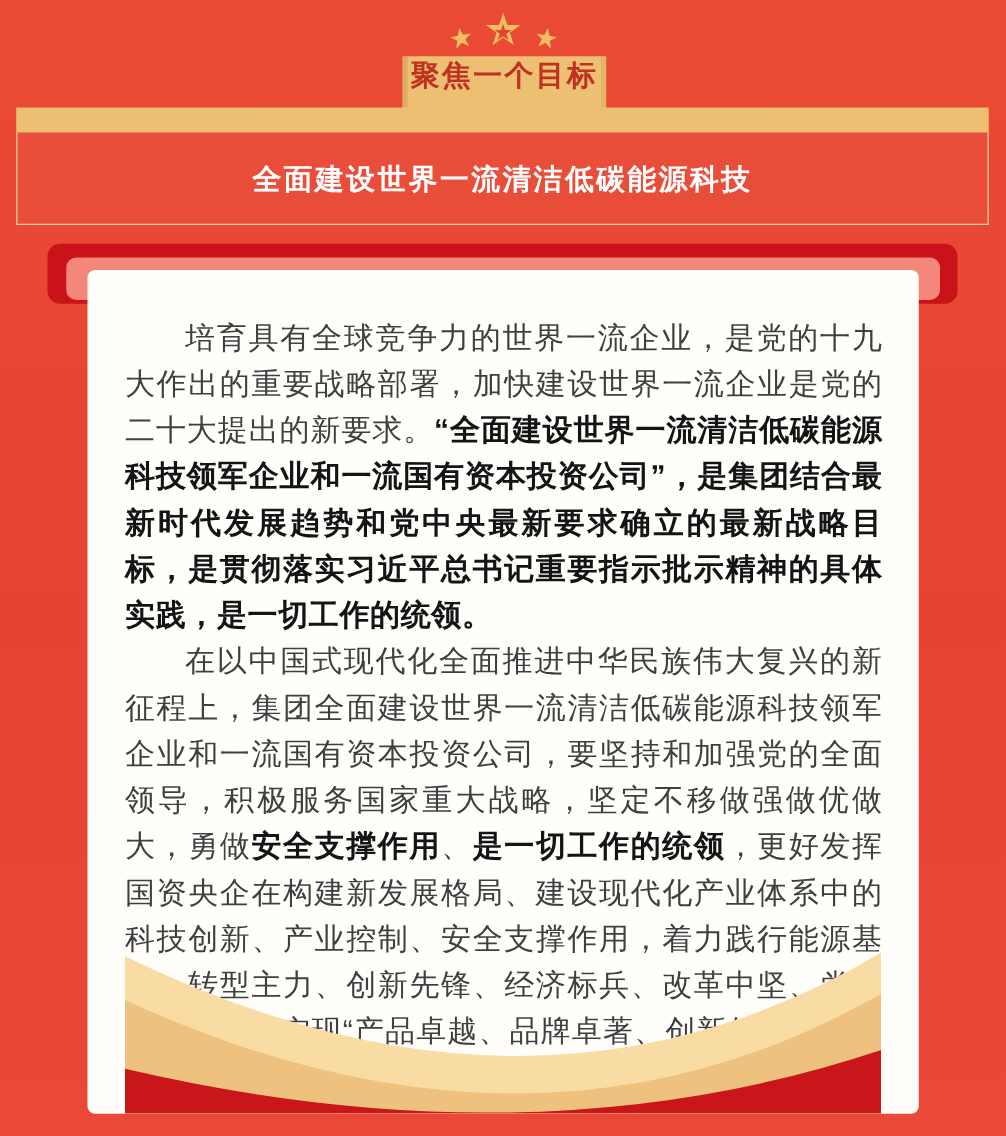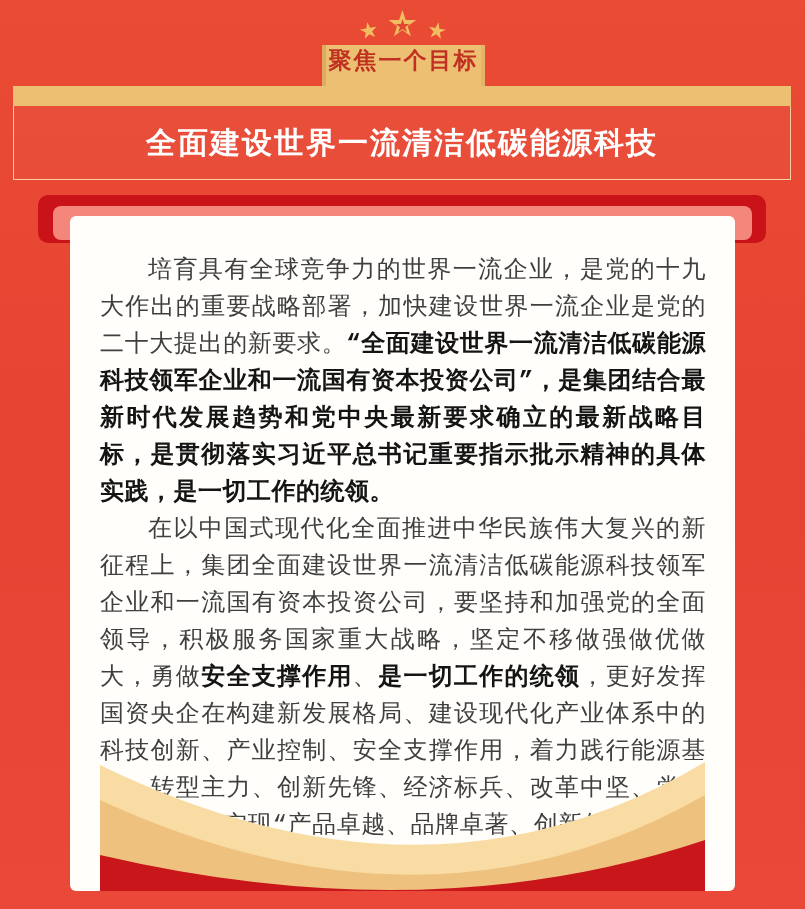--- a/index.html
+++ b/index.html
@@ -46,41 +46,40 @@
 
   
   .banner {
     position:absolute; left:13px; right:14px; top:106px; height:74px;
     box-sizing:border-box;
     border:1px solid rgba(248,230,180,0.85); border-top:none;
     background:rgba(255,255,255,0.03);
     display:flex; flex-direction:column; justify-content:center; align-items:center;
   }
   .banner-line {
-    color:#ffffff; font-weight:bold; font-size:30px;
+    color:#ffffff; font-weight:bold; font-size:23px;
     letter-spacing:2px; line-height:36px; text-align:center;
   }
 
   
   .bar-dark {
     position:absolute; left:38px; right:39px; top:195px; height:48px;
     background:#c91319; border-radius:10px;
   }
   .bar-pink {
     position:absolute; left:53px; right:53px; top:206px; height:34px;
     background:#f5867c; border-radius:8px;
   }
 
   
   .card {
     position:absolute; left:70px; top:216px; width:665px; height:675px;
     box-sizing:border-box;
     background:#fffefb; border-radius:6px;
     padding:36px 29px 0 30px;
-    font-family:Liberation Mono, monospace;
   }
   .para {
     margin:0; font-size:24px; line-height:37px;
     color:#3f3f3f; text-align:justify; text-indent:2em;
     letter-spacing:0.5px;
   }
   .para .b { font-weight:bold; color:#141414; }
 
   
   .wave {

